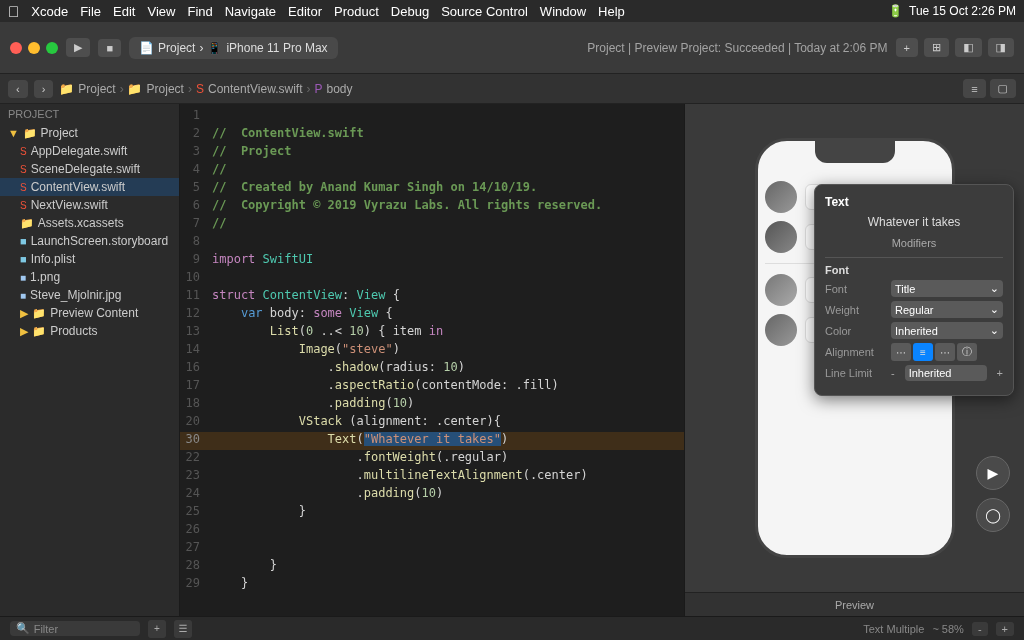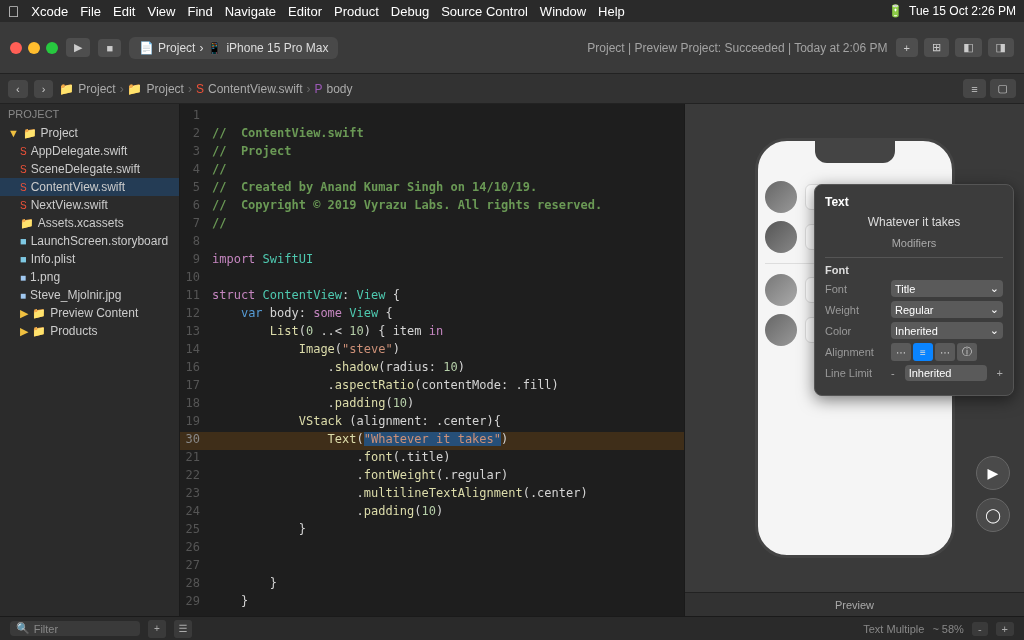--- a/index.html
+++ b/index.html
@@ -325,21 +325,21 @@
     <div class="tl tl-yellow"></div>
     <div class="tl tl-green"></div>
   </div>
   <button class="toolbar-btn">▶</button>
   <button class="toolbar-btn">■</button>
   <div class="toolbar-project">
     <span>📄</span>
     <span>Project</span>
     <span>›</span>
     <span>📱</span>
-    <span>iPhone 15 Pro Max</span>
+    <span>iPhone 11 Pro Max</span>
   </div>
   <div class="toolbar-status">Project | Preview Project: Succeeded | Today at 2:06 PM</div>
   <div class="toolbar-right">
     <button class="toolbar-btn">+</button>
     <button class="toolbar-btn">⊞</button>
     <button class="toolbar-btn">◧</button>
     <button class="toolbar-btn">◨</button>
   </div>
 </div>
 
@@ -487,30 +487,26 @@
         </div>
       <div class="code-line">
           <span class="line-num">17</span>
           <span class="line-content">                .<span class="fn">aspectRatio</span>(contentMode: .fill)</span>
         </div>
       <div class="code-line">
           <span class="line-num">18</span>
           <span class="line-content">                .<span class="fn">padding</span>(<span class="num">10</span>)</span>
         </div>
       <div class="code-line">
-          <span class="line-num">19</span>
+          <span class="line-num">20</span>
           <span class="line-content">            <span class="fn">VStack</span> (alignment: .center){</span>
         </div>
       <div class="code-line highlighted">
           <span class="line-num" style="color:#888">30</span>
           <span class="line-content">                <span class="fn">Text</span>(<span class="str-highlight">"Whatever it takes"</span>)</span>
-        </div>
-      <div class="code-line">
-          <span class="line-num">21</span>
-          <span class="line-content">                    .<span class="fn">font</span>(.title)</span>
         </div>
       <div class="code-line">
           <span class="line-num">22</span>
           <span class="line-content">                    .<span class="fn">fontWeight</span>(.regular)</span>
         </div>
       <div class="code-line">
           <span class="line-num">23</span>
           <span class="line-content">                    .<span class="fn">multilineTextAlignment</span>(.center)</span>
         </div>
       <div class="code-line">

